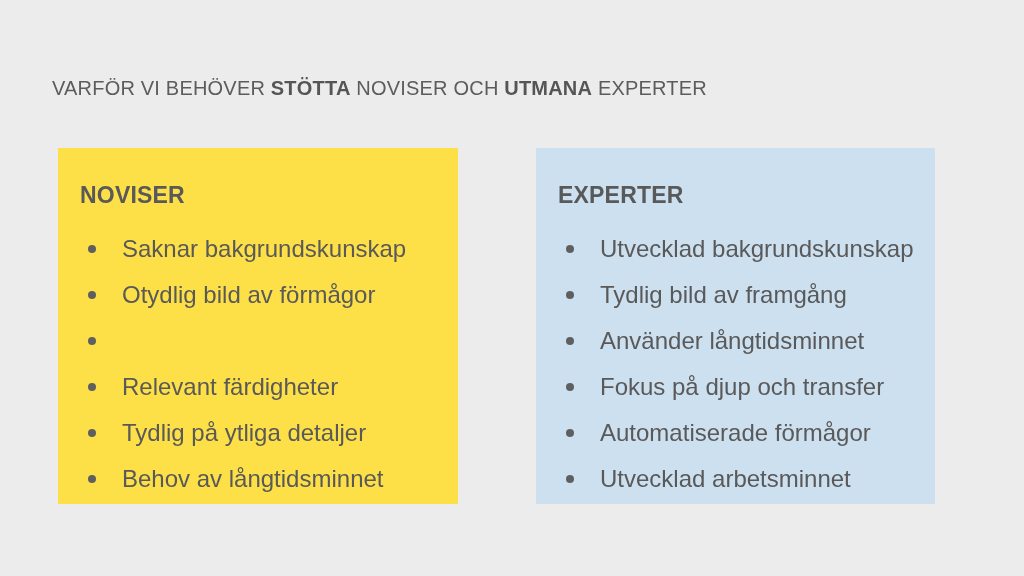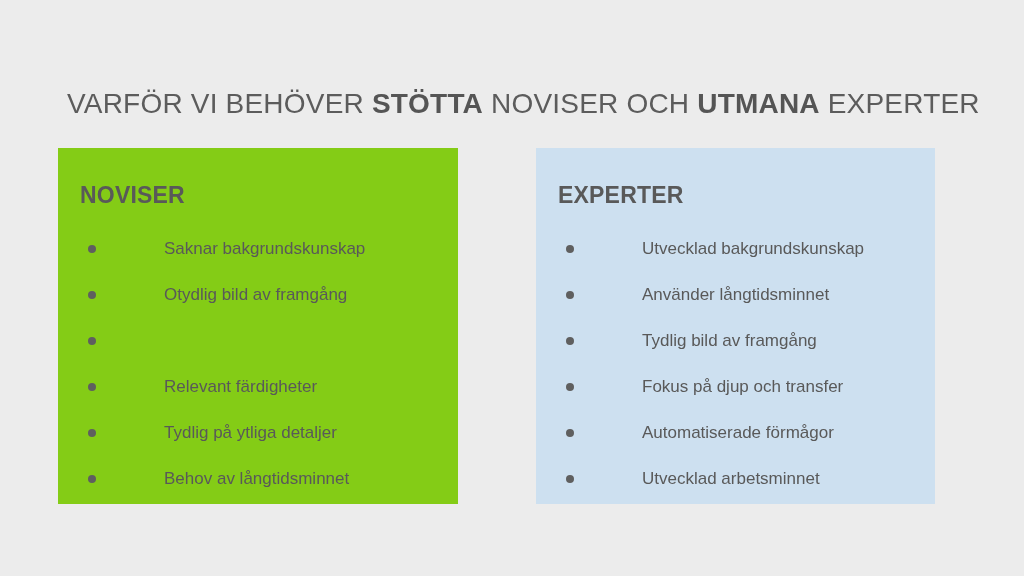--- a/index.html
+++ b/index.html
@@ -18,47 +18,46 @@
   #slide {
     position: absolute;
     left: 0;
     top: 0;
     width: 1024px;
     height: 576px;
   }
 
   #slide-title {
     position: absolute;
-    left: 67px;
+    left: 52px;
     top: 70px;
     width: 900px;
-    font-size: 28px;
+    font-size: 20px;
     line-height: 36px;
     letter-spacing: 0.2px;
     color: #5c5c5c;
     font-weight: 400;
     white-space: nowrap;
-    margin-top: 16px;
   }
   #slide-title .strong {
     font-weight: 700;
     color: #555555;
   }
 
   .panel {
     position: absolute;
     top: 148px;
     height: 356px;
     box-sizing: border-box;
     padding: 0;
   }
   #panel-novices {
     left: 58px;
     width: 400px;
-    background: #84cc16;
+    background: #fde047;
   }
   #panel-experts {
     left: 536px;
     width: 399px;
     background: #cde0f0;
   }
 
   .panel-heading {
     position: absolute;
     left: 22px;
@@ -76,22 +75,22 @@
     top: 78px;
     margin: 0;
     padding: 0;
     list-style: none;
     width: 100%;
   }
   .panel-list li {
     position: relative;
     height: 46px;
     line-height: 46px;
-    padding-left: 106px;
-    font-size: 17px;
+    padding-left: 64px;
+    font-size: 24px;
     color: #595959;
     white-space: nowrap;
   }
   .panel-list li .bullet {
     position: absolute;
     left: 30px;
     top: 50%;
     margin-top: -4px;
     width: 8px;
     height: 8px;
@@ -110,33 +109,33 @@
 <div id="slide">
 
   <div id="slide-title">
     <span>VARFÖR VI BEHÖVER </span><span class="strong">STÖTTA</span><span> NOVISER OCH </span><span class="strong">UTMANA</span><span> EXPERTER</span>
   </div>
 
   <div class="panel" id="panel-novices">
     <div class="panel-heading">NOVISER</div>
     <ul class="panel-list">
       <li><span class="bullet"></span><span class="item-text">Saknar bakgrundskunskap</span></li>
-      <li><span class="bullet"></span><span class="item-text">Otydlig bild av framgång</span></li>
+      <li><span class="bullet"></span><span class="item-text">Otydlig bild av förmågor</span></li>
       <li><span class="bullet"></span></li>
       <li><span class="bullet"></span><span class="item-text">Relevant färdigheter</span></li>
       <li><span class="bullet"></span><span class="item-text">Tydlig på ytliga detaljer</span></li>
       <li><span class="bullet"></span><span class="item-text">Behov av långtidsminnet</span></li>
     </ul>
   </div>
 
   <div class="panel" id="panel-experts">
     <div class="panel-heading">EXPERTER</div>
     <ul class="panel-list">
       <li><span class="bullet"></span><span class="item-text">Utvecklad bakgrundskunskap</span></li>
+      <li><span class="bullet"></span><span class="item-text">Tydlig bild av framgång</span></li>
       <li><span class="bullet"></span><span class="item-text">Använder långtidsminnet</span></li>
-      <li><span class="bullet"></span><span class="item-text">Tydlig bild av framgång</span></li>
       <li><span class="bullet"></span><span class="item-text">Fokus på djup och transfer</span></li>
       <li><span class="bullet"></span><span class="item-text">Automatiserade förmågor</span></li>
       <li><span class="bullet"></span><span class="item-text">Utvecklad arbetsminnet</span></li>
     </ul>
   </div>
 
 </div>
 
 </body></html>

